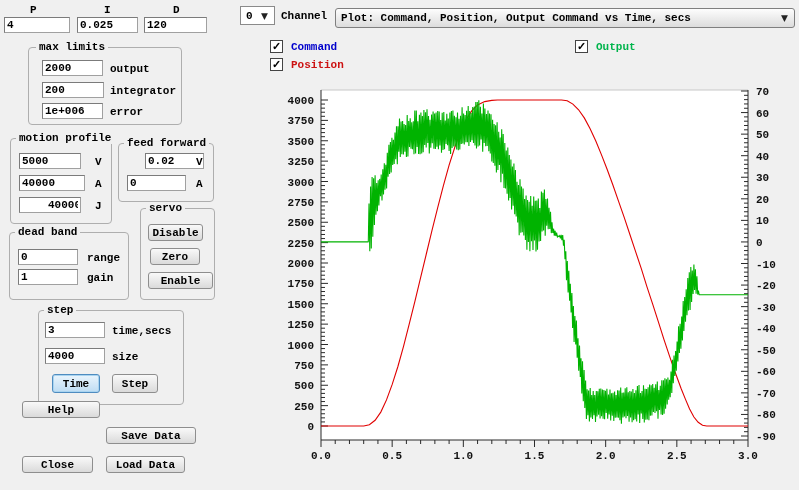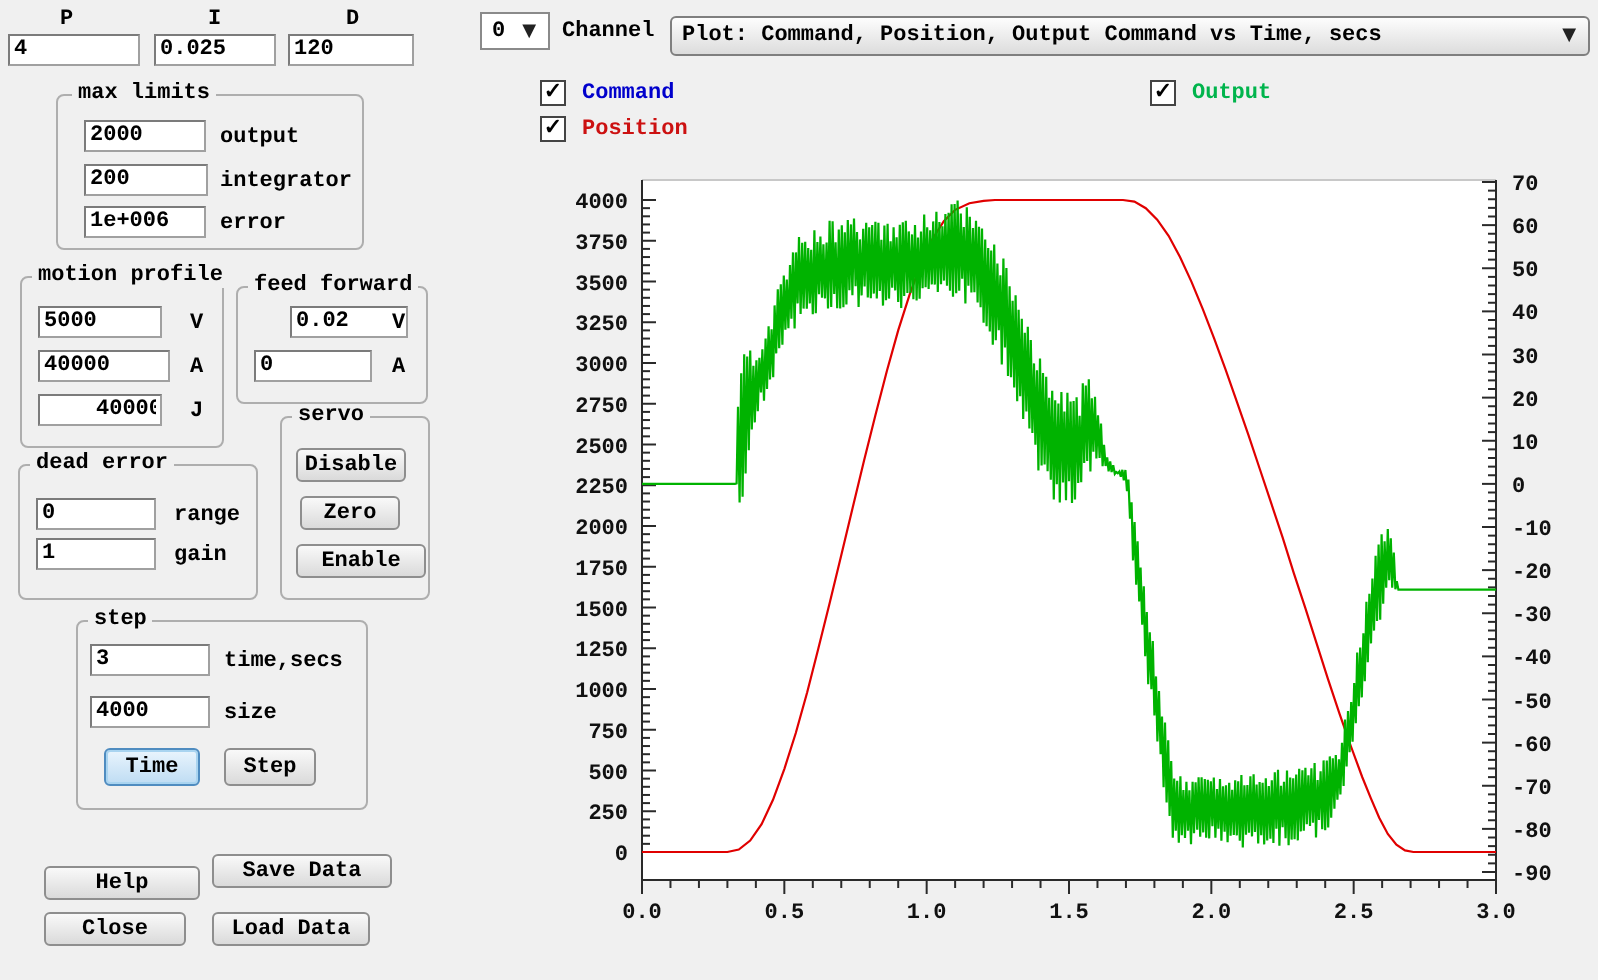--- a/index.html
+++ b/index.html
@@ -65,36 +65,36 @@
   <input class="field" style="left: 127px; top: 175px; width: 59px;" value="0">
   <span class="lbl" style="left:196px;top:178px">A</span>
 
   <div class="group" style="left:140px;top:208px;width:73px;height:90px"></div>
   <span class="lbl group-label" style="left:146px;top:202px">servo</span>
   <button class="btn" style="left:148px;top:224px;width:55px;height:17px">Disable</button>
   <button class="btn" style="left:150px;top:248px;width:50px;height:17px">Zero</button>
   <button class="btn" style="left:148px;top:272px;width:65px;height:17px">Enable</button>
 
   <div class="group" style="left:9px;top:232px;width:118px;height:66px"></div>
-  <span class="lbl group-label" style="left:15px;top:226px">dead error</span>
+  <span class="lbl group-label" style="left:15px;top:226px">dead band</span>
   <input class="field" style="left: 18px; top: 249px; width: 60px;" value="0">
   <span class="lbl" style="left:87px;top:252px">range</span>
   <input class="field" style="left: 18px; top: 269px; width: 60px;" value="1">
   <span class="lbl" style="left:87px;top:272px">gain</span>
 
   <div class="group" style="left:38px;top:310px;width:144px;height:93px"></div>
   <span class="lbl group-label" style="left:44px;top:304px">step</span>
   <input class="field" style="left: 45px; top: 322px; width: 60px;" value="3">
   <span class="lbl" style="left:112px;top:325px">time,secs</span>
   <input class="field" style="left: 45px; top: 348px; width: 60px;" value="4000">
   <span class="lbl" style="left:112px;top:351px">size</span>
   <button class="btn btn-focus" style="left:52px;top:374px;width:48px;height:19px">Time</button>
   <button class="btn" style="left:112px;top:374px;width:46px;height:19px">Step</button>
 
-  <button class="btn" style="left:22px;top:433px;width:78px;height:17px">Help</button>
+  <button class="btn" style="left:22px;top:401px;width:78px;height:17px">Help</button>
   <button class="btn" style="left:106px;top:427px;width:90px;height:17px">Save Data</button>
   <button class="btn" style="left:22px;top:456px;width:71px;height:17px">Close</button>
   <button class="btn" style="left:106px;top:456px;width:79px;height:17px">Load Data</button>
 
   <div class="combo-white" style="left:240px;top:6px;width:35px;height:19px">
     <span class="combo-text">0</span>
     <span class="combo-arrow">▼</span>
   </div>
   <span class="lbl" style="left:281px;top:10px">Channel</span>
 

